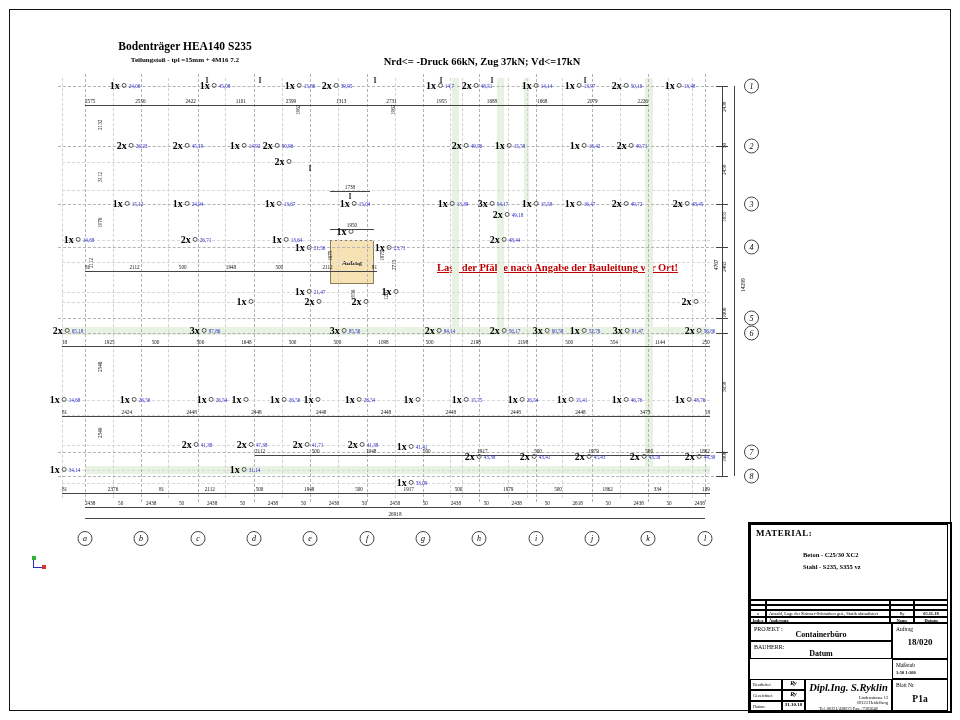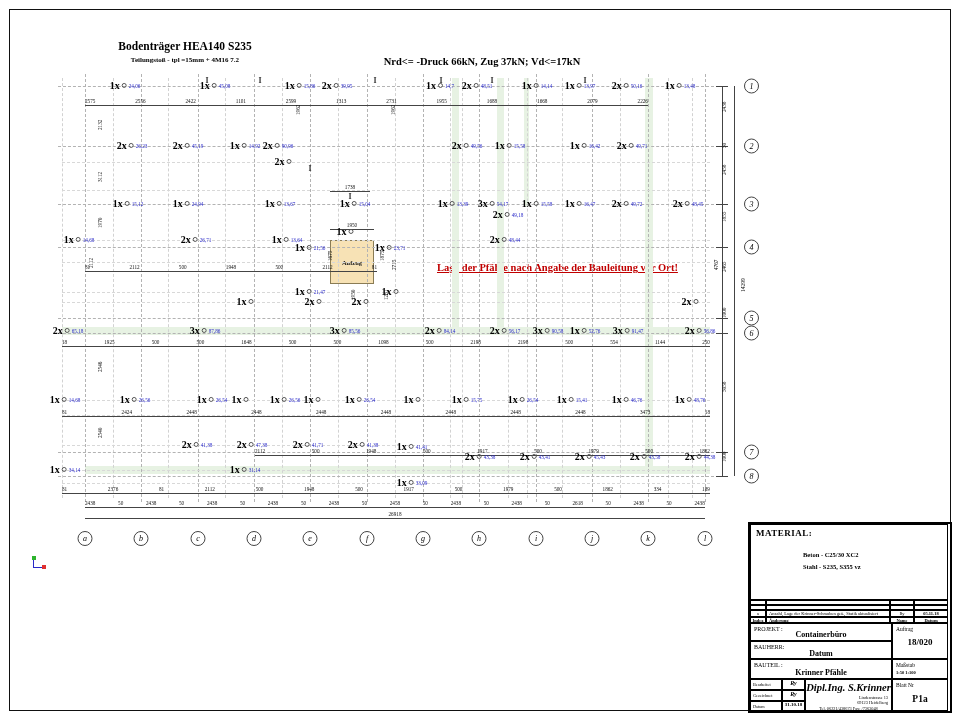--- a/index.html
+++ b/index.html
@@ -690,24 +690,20 @@
   <div class="cell rev" style="left:164px;top:93px;width:34px;height:6px;justify-content:center;font-weight:bold;">Datum</div>
 
   <div class="cell" style="left:0;top:99px;width:142px;height:18px;">
     <div class="tb-sec-label">PROJEKT :</div>
     <div class="tb-sec-value" style="top:6px;">Containerbüro</div>
   </div>
   <div class="cell" style="left:0;top:117px;width:142px;height:18px;">
     <div class="tb-sec-label">BAUHERR:</div>
     <div class="tb-sec-value" style="top:7px;">Datum</div>
   </div>
-  <div class="cell" style="left:0;top:135px;width:142px;height:20px;">
-    <div class="tb-sec-label">BAUTEIL :</div>
-    <div class="tb-sec-value" style="top:8px;">Krinner Pfähle</div>
-  </div>
   <div class="cell" style="left:142px;top:99px;width:56px;height:36px;">
     <div class="lab" style="position:absolute;left:3px;top:2px;">Auftrag</div>
     <div style="position:absolute;left:0;right:0;top:13px;text-align:center;font-weight:bold;font-size:9px;">18/020</div>
   </div>
   <div class="cell" style="left:142px;top:135px;width:56px;height:20px;">
     <div class="lab" style="position:absolute;left:3px;top:2px;">Maßstab</div>
     <div style="position:absolute;left:3px;top:10px;font-weight:bold;font-size:4.5px;">1:50 1:100</div>
   </div>
 
   <div class="cell" style="left:0;top:155px;width:32px;height:11px;">
@@ -716,21 +712,21 @@
   <div class="cell" style="left:32px;top:155px;width:23px;height:11px;text-align:center;font-style:italic;font-weight:bold;font-size:6px;">Ry</div>
   <div class="cell" style="left:0;top:166px;width:32px;height:11px;">
       <div class="lab" style="padding:2px 0 0 2px;font-size:4.3px;">Gezeichnet</div>
     </div>
   <div class="cell" style="left:32px;top:166px;width:23px;height:11px;text-align:center;font-style:italic;font-weight:bold;font-size:6px;">Ry</div>
   <div class="cell" style="left:0;top:177px;width:32px;height:10px;">
       <div class="lab" style="padding:2px 0 0 2px;font-size:4.3px;">Datum</div>
     </div>
   <div class="cell" style="left:32px;top:177px;width:23px;height:10px;text-align:center;font-weight:bold;font-size:5px;">31.10.18</div>
   <div class="cell" style="left:55px;top:155px;width:87px;height:32px;">
-    <div class="firm-name">Dipl.Ing. S.Krinner</div>
+    <div class="firm-name">Dipl.Ing. S.Ryklin</div>
     <div class="firm-small" style="right:3px;top:15px;">Lindenstrasse 13</div>
     <div class="firm-small" style="right:3px;top:20px;">69123 Heidelberg</div>
     <div class="firm-small" style="left:0;right:0;top:26px;text-align:center;">Tel. 06221/438673 Fax: /7363048</div>
   </div>
   <div class="cell" style="left:142px;top:155px;width:56px;height:32px;">
     <div class="lab" style="position:absolute;left:3px;top:2px;">Blatt Nr</div>
     <div style="position:absolute;left:0;right:0;top:14px;text-align:center;font-weight:bold;font-size:9.5px;">P1a</div>
   </div>
 </div>
 

